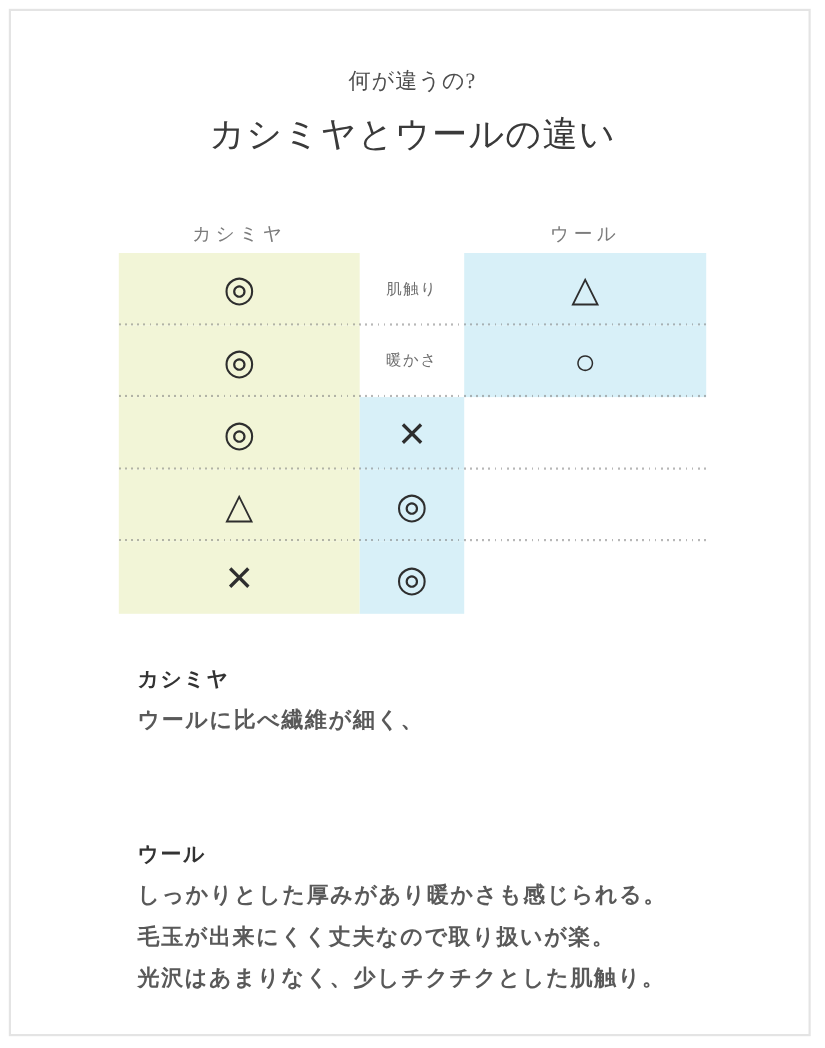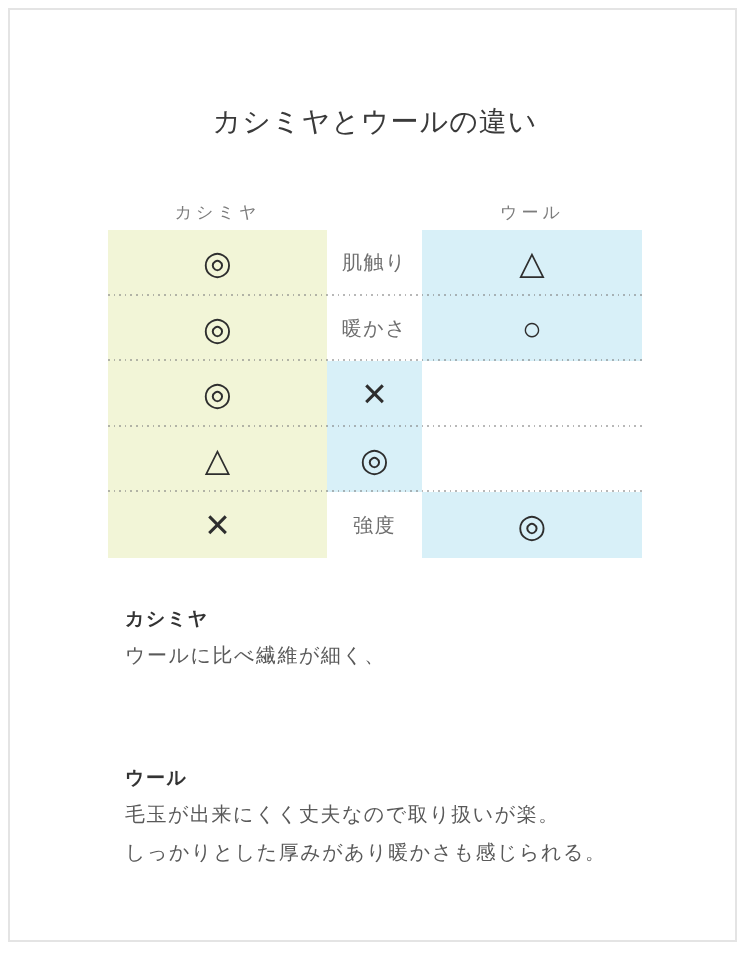--- a/index.html
+++ b/index.html
@@ -30,21 +30,21 @@
     font-size: 20px;
     line-height: 24px;
     letter-spacing: 1px;
     color: #4d4d4d;
   }
   .title {
     position: absolute;
     left: 0; right: 0; top: 104px;
     text-align: center;
     font-family: "Liberation Serif", "DejaVu Serif", serif;
-    font-size: 28px;
+    font-size: 32px;
     line-height: 36px;
     letter-spacing: 1px;
     color: #3a3a3a;
   }
   
   .compare {
     position: absolute;
     left: 108px;
     top: 195px;
     width: 534px;
@@ -83,21 +83,21 @@
     );
   }
   .cell {
     display: flex;
     align-items: center;
     justify-content: center;
   }
   .cell.cashmere { background: #f2f5d7; }
   .cell.wool     { background: #d8f0f8; }
   .cell.label {
-    font-size: 20px;
+    font-size: 14px;
     letter-spacing: 1.5px;
     color: #6e6e6e;
   }
   .sym {
     font-size: 33px;
     color: #2e2e2e;
     line-height: 1;
   }
   .sym[data-sym="×"] { font-size: 42px; }
   
@@ -115,28 +115,29 @@
     letter-spacing: 1.5px;
     color: #333333;
   }
   .section-body {
     margin-top: 4px;
     font-size: 20px;
     line-height: 37.5px;
     letter-spacing: 1.5px;
     color: #595959;
   }
-  .section-body .line { white-space: nowrap; }
+  .section-body .line { white-space: nowrap; font-weight: bold; }
 </style>
 </head>
 <body>
 
 <div class="page">
   <div class="frame"></div>
 
+  <div class="subtitle">何が違うの?</div>
   <div class="title">カシミヤとウールの違い</div>
 
   <div class="compare">
     <div class="col-headers">
       <div class="col-header">カシミヤ</div>
       <div class="col-header"></div>
       <div class="col-header">ウール</div>
     </div>
 
     <div class="rows">
@@ -153,33 +154,33 @@
       <div class="row">
         <div class="cell cashmere sym" data-sym="◎">◎</div>
         <div class="cell wool sym" data-sym="×">×</div>
       </div>
       <div class="row">
         <div class="cell cashmere sym" data-sym="△">△</div>
         <div class="cell wool sym" data-sym="◎">◎</div>
       </div>
       <div class="row">
         <div class="cell cashmere sym" data-sym="×">×</div>
-        <div class="cell label">強度</div>
         <div class="cell wool sym" data-sym="◎">◎</div>
       </div>
     </div>
   </div>
 
   <div class="section first">
     <div class="section-heading">カシミヤ</div>
     <div class="section-body">
       <div class="line">ウールに比べ繊維が細く、</div>
     </div>
   </div>
 
   <div class="section second">
     <div class="section-heading">ウール</div>
     <div class="section-body">
+      <div class="line">しっかりとした厚みがあり暖かさも感じられる。</div>
       <div class="line">毛玉が出来にくく丈夫なので取り扱いが楽。</div>
-      <div class="line">しっかりとした厚みがあり暖かさも感じられる。</div>
+      <div class="line">光沢はあまりなく、少しチクチクとした肌触り。</div>
     </div>
   </div>
 </div>
 
 </body></html>

